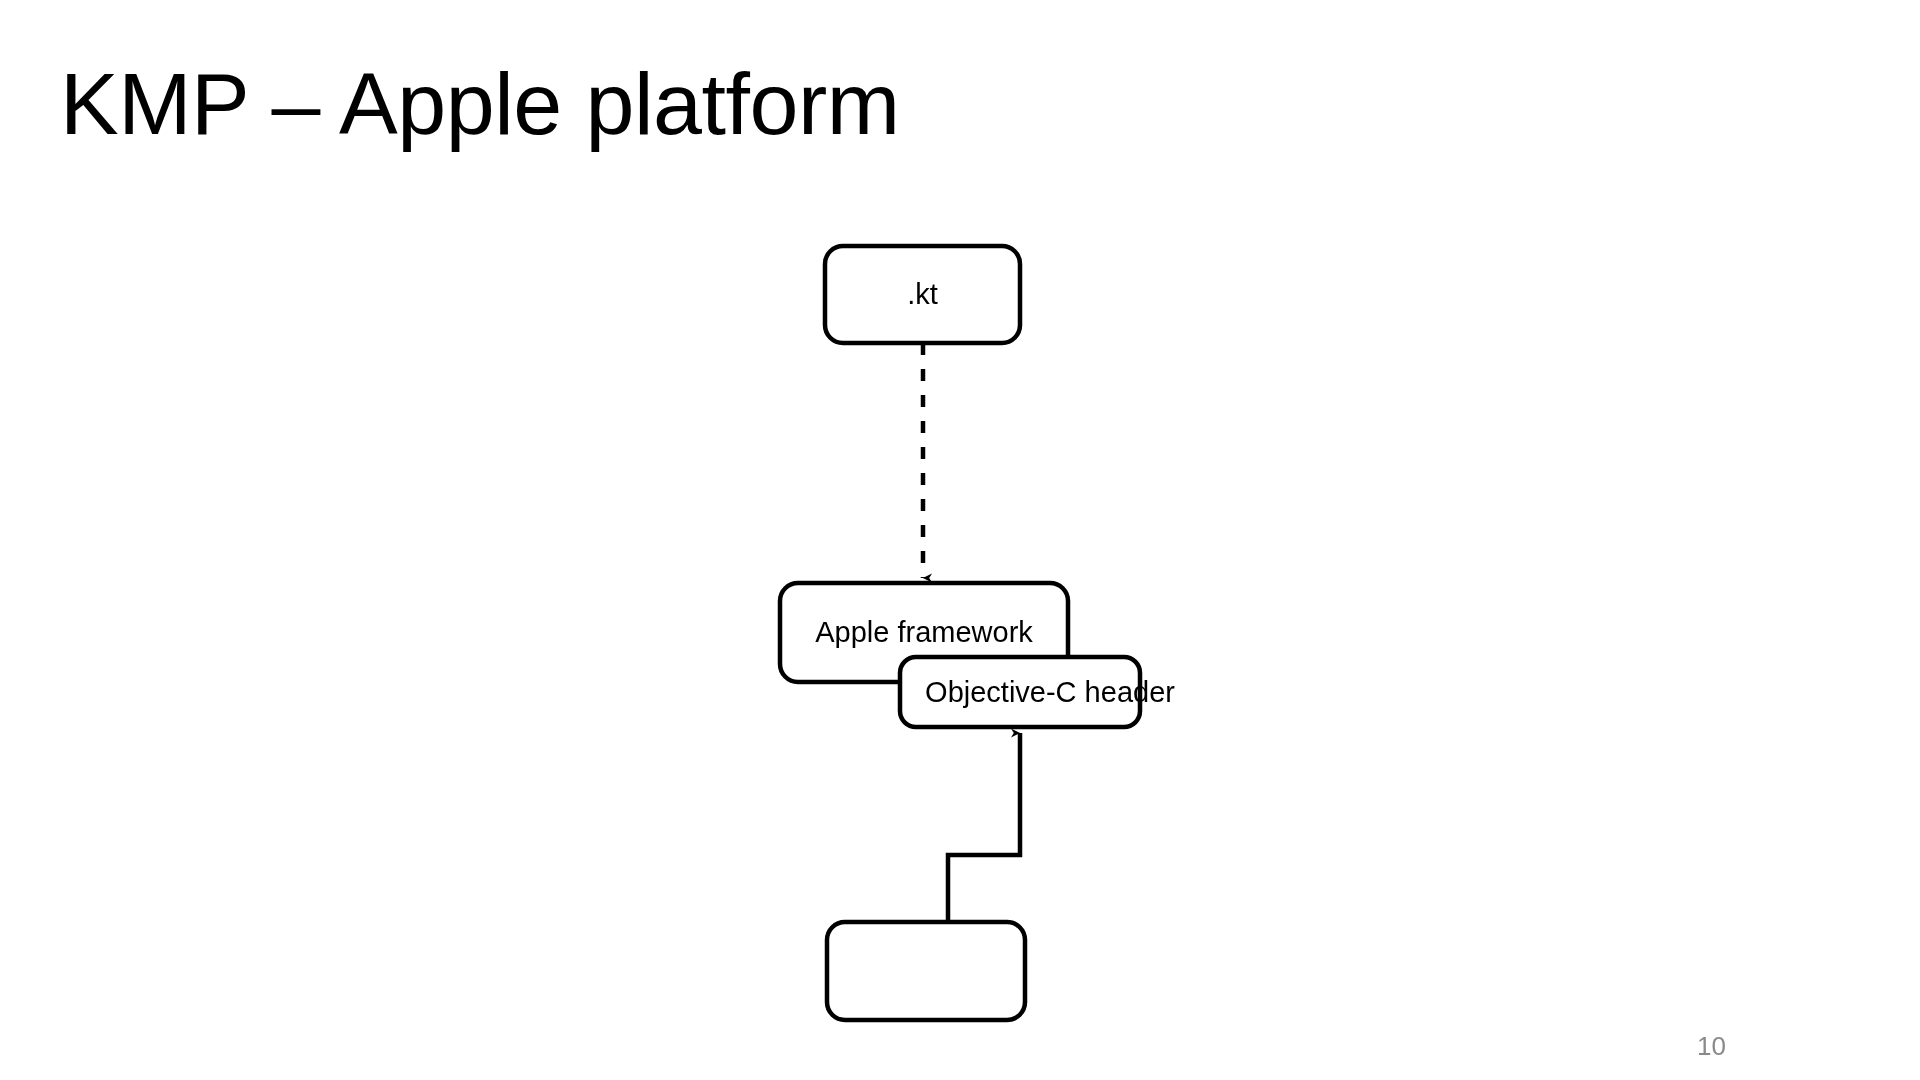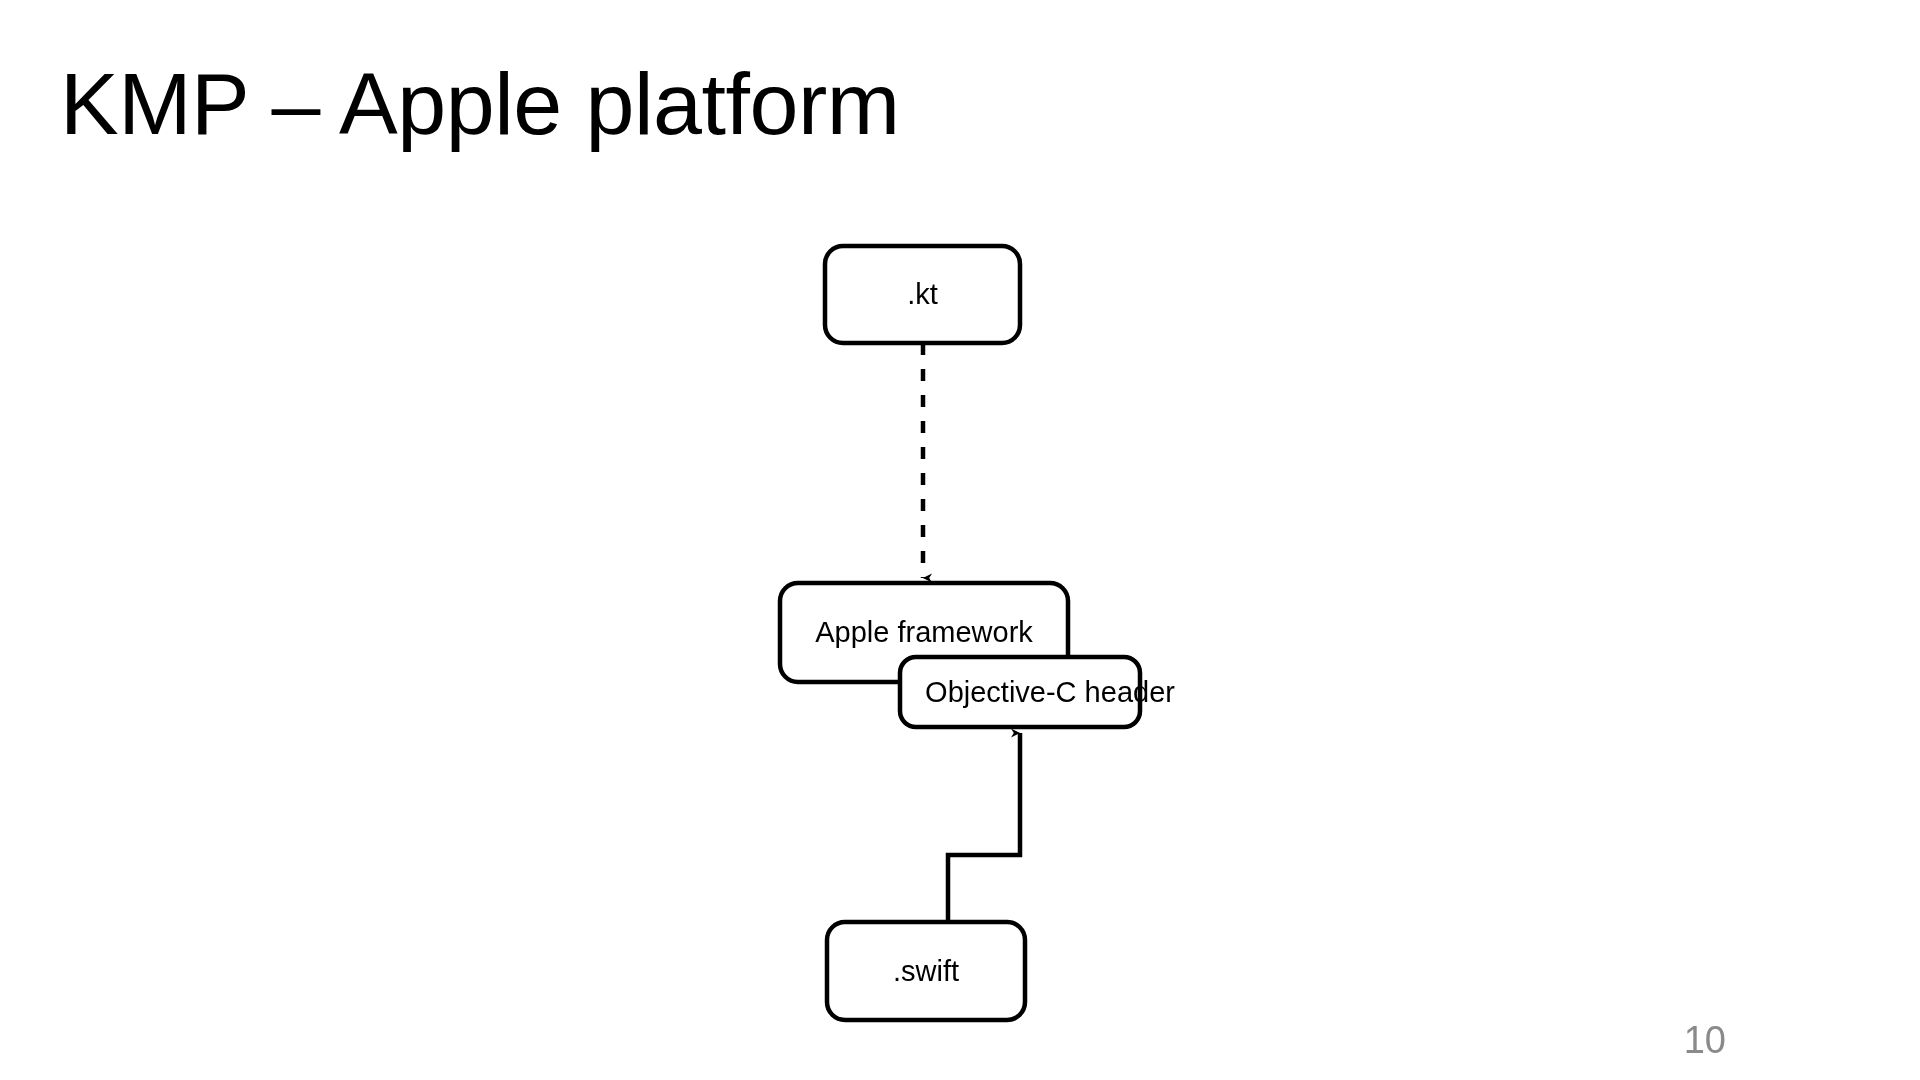--- a/index.html
+++ b/index.html
@@ -50,21 +50,21 @@
     white-space: nowrap;
   }
   #label-kt       { left: 825px; top: 246px; width: 195px; height: 97px; }
   #label-apple-fw { left: 780px; top: 583px; width: 288px; height: 99px; }
   #label-objc     { left: 900px; top: 657px; width: 240px; height: 70px; margin-left: 30px; }
   #label-swift    { left: 827px; top: 922px; width: 198px; height: 98px; }
   #page-number {
     position: absolute;
     right: 38px;
     bottom: 18px;
-    font-size: 38px;
+    font-size: 26px;
     color: #8a8a8a;
     font-weight: 400;
     margin-top: 24px;
   }
 </style>
 </head>
 <body>
 
 <div id="slide">
 
@@ -93,17 +93,16 @@
 
     <rect x="827" y="922" width="198" height="98" rx="18" ry="18" fill="#ffffff" stroke="#000000" stroke-width="4.5"></rect>
   </svg>
 
   <div class="node-label" id="label-kt">.kt</div>
 
   <div class="node-label" id="label-apple-fw">Apple framework</div>
 
   <div class="node-label" id="label-objc">Objective-C header</div>
 
-  <div class="node-label" id="label-swift">.swift</div>
 
   <div id="page-number">10</div>
 
 </div>
 
 </body></html>

